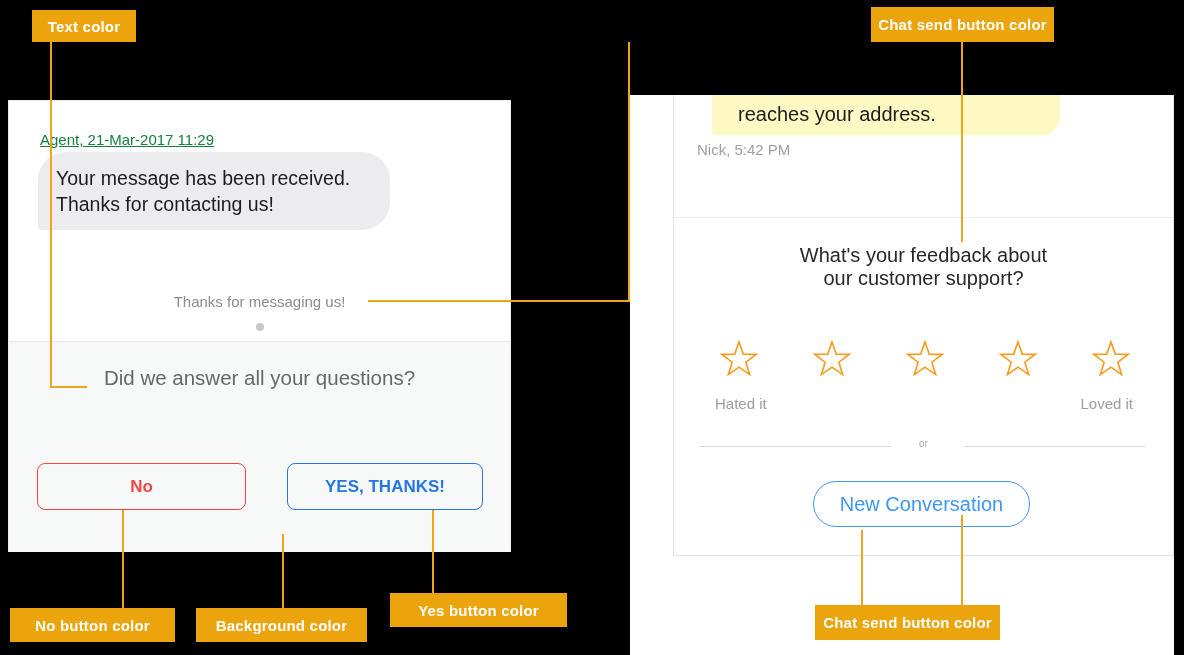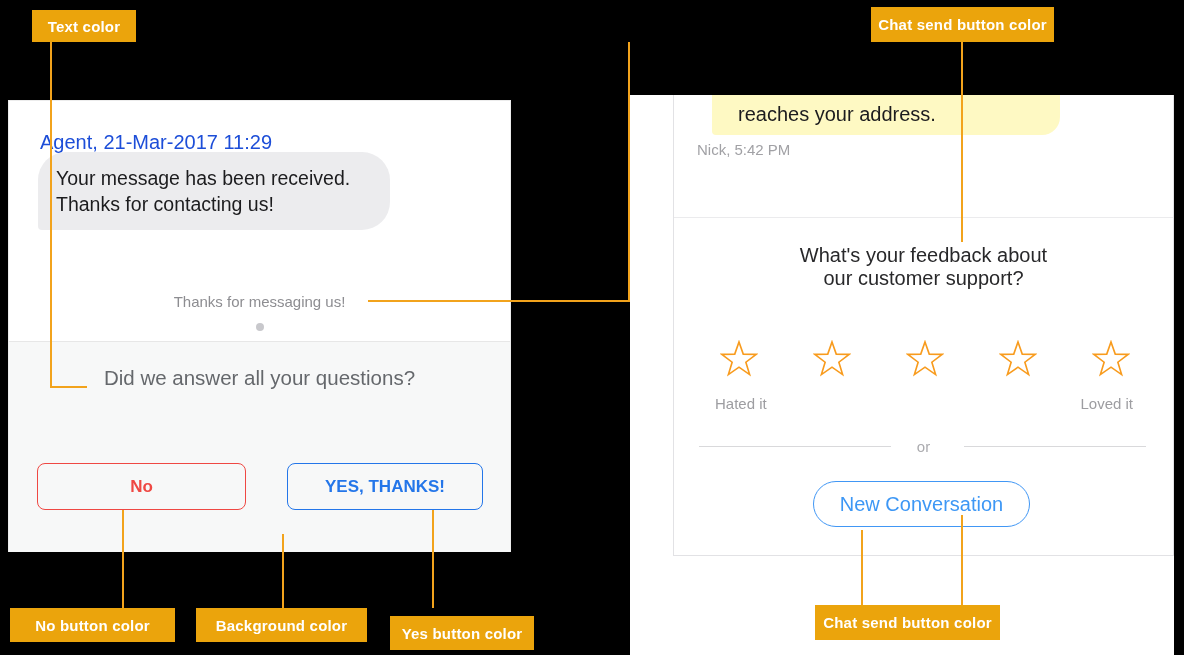--- a/index.html
+++ b/index.html
@@ -5,21 +5,21 @@
   html,body{margin:0;padding:0;background:#000;}
   .canvas{position:relative;width:1184px;height:655px;background:#000;overflow:hidden;
           font-family:"Liberation Sans",sans-serif;}
 
   
   .right-backdrop{position:absolute;left:630px;top:95px;width:544px;height:560px;background:#fff;}
 
   
   .left-panel{position:absolute;left:8px;top:100px;width:503px;height:452px;background:#fff;
               border:1px solid #ececec;box-sizing:border-box;}
-  .agent-meta{position:absolute;left:31px;top:30px;font-size:20px;color:#1d4ed8;}
+  .agent-meta{position:absolute;left:31px;top:30px;font-size:15px;color:#15803d;text-decoration:underline;}
   .bubble-left{position:absolute;left:29px;top:51px;width:316px;background:#ececee;
                border-radius:28px;border-bottom-left-radius:4px;padding:13px 18px;
                font-size:19.5px;line-height:26px;color:#1c1c1e;}
   .secondary-msg{position:absolute;left:0;top:192px;width:100%;text-align:center;
                  font-size:15px;color:#8d8d91;}
   .typing-dot{position:absolute;left:247px;top:222px;width:8px;height:8px;border-radius:50%;
               background:#c8c8cc;}
   .panel-bottom{position:absolute;left:0;top:240px;width:100%;height:211px;background:#f7f8f8;
                 border-top:1px solid #e7e7e7;box-sizing:border-box;}
   .question{position:absolute;left:0;top:24px;width:100%;text-align:center;
@@ -40,38 +40,38 @@
   .feedback-q{position:absolute;left:0;top:149px;width:100%;text-align:center;
               font-size:20px;line-height:23px;color:#28282a;}
   .stars{position:absolute;left:46px;top:245px;display:flex;gap:55px;}
   .star{width:38px;height:38px;cursor:pointer;}
   .rating-low{position:absolute;left:41px;top:300px;font-size:15px;color:#9d9da1;}
   .rating-high{position:absolute;right:40px;top:300px;font-size:15px;color:#9d9da1;}
   .or-line{position:absolute;top:351px;height:1px;background:#d9d9db;}
   .or-line.l{left:25px;width:192px;}
   .or-line.r{left:290px;width:182px;}
   .or-text{position:absolute;left:0;top:343px;width:100%;text-align:center;
-           font-size:15px;color:#ababaf;}
+           font-size:10px;color:#ababaf;}
   .new-conv{position:absolute;left:139px;top:386px;width:217px;height:46px;border-radius:23px;
             background:#fff;border:1.5px solid #4197f5;color:#3d97f5;font-size:20px;
             font-family:"Liberation Sans",sans-serif;cursor:pointer;}
 
   
   .ann{position:absolute;background:#eba40c;color:#fff;border-radius:0;
        display:flex;align-items:center;justify-content:center;
        font-size:15px;font-weight:bold;letter-spacing:.2px;z-index:6;}
   .ln{position:absolute;background:#f2a31c;z-index:5;}
   .v{width:2px;} .h{height:2px;}
 
   .ann-text{left:32px;top:10px;width:104px;height:32px;}
   .ann-secondary{left:522px;top:8px;width:183px;height:33px;}
   .ann-send-top{left:871px;top:7px;width:183px;height:35px;}
   .ann-no{left:10px;top:608px;width:165px;height:34px;}
   .ann-bg{left:196px;top:608px;width:171px;height:34px;}
-  .ann-yes{left:390px;top:616px;width:144px;height:34px;}
+  .ann-yes{left:390px;top:593px;width:177px;height:34px;}
   .ann-send-bottom{left:815px;top:605px;width:185px;height:35px;}
 
   .l1v{left:50px;top:42px;height:346px;}
   .l1h{left:50px;top:386px;width:37px;}
   .l2v{left:628px;top:42px;height:260px;}
   .l2h{left:368px;top:300px;width:262px;}
   .l3v{left:961px;top:42px;height:200px;}
   .l4v{left:122px;top:510px;height:98px;}
   .l5v{left:282px;top:534px;height:74px;}
   .l6v{left:432px;top:510px;height:98px;}

